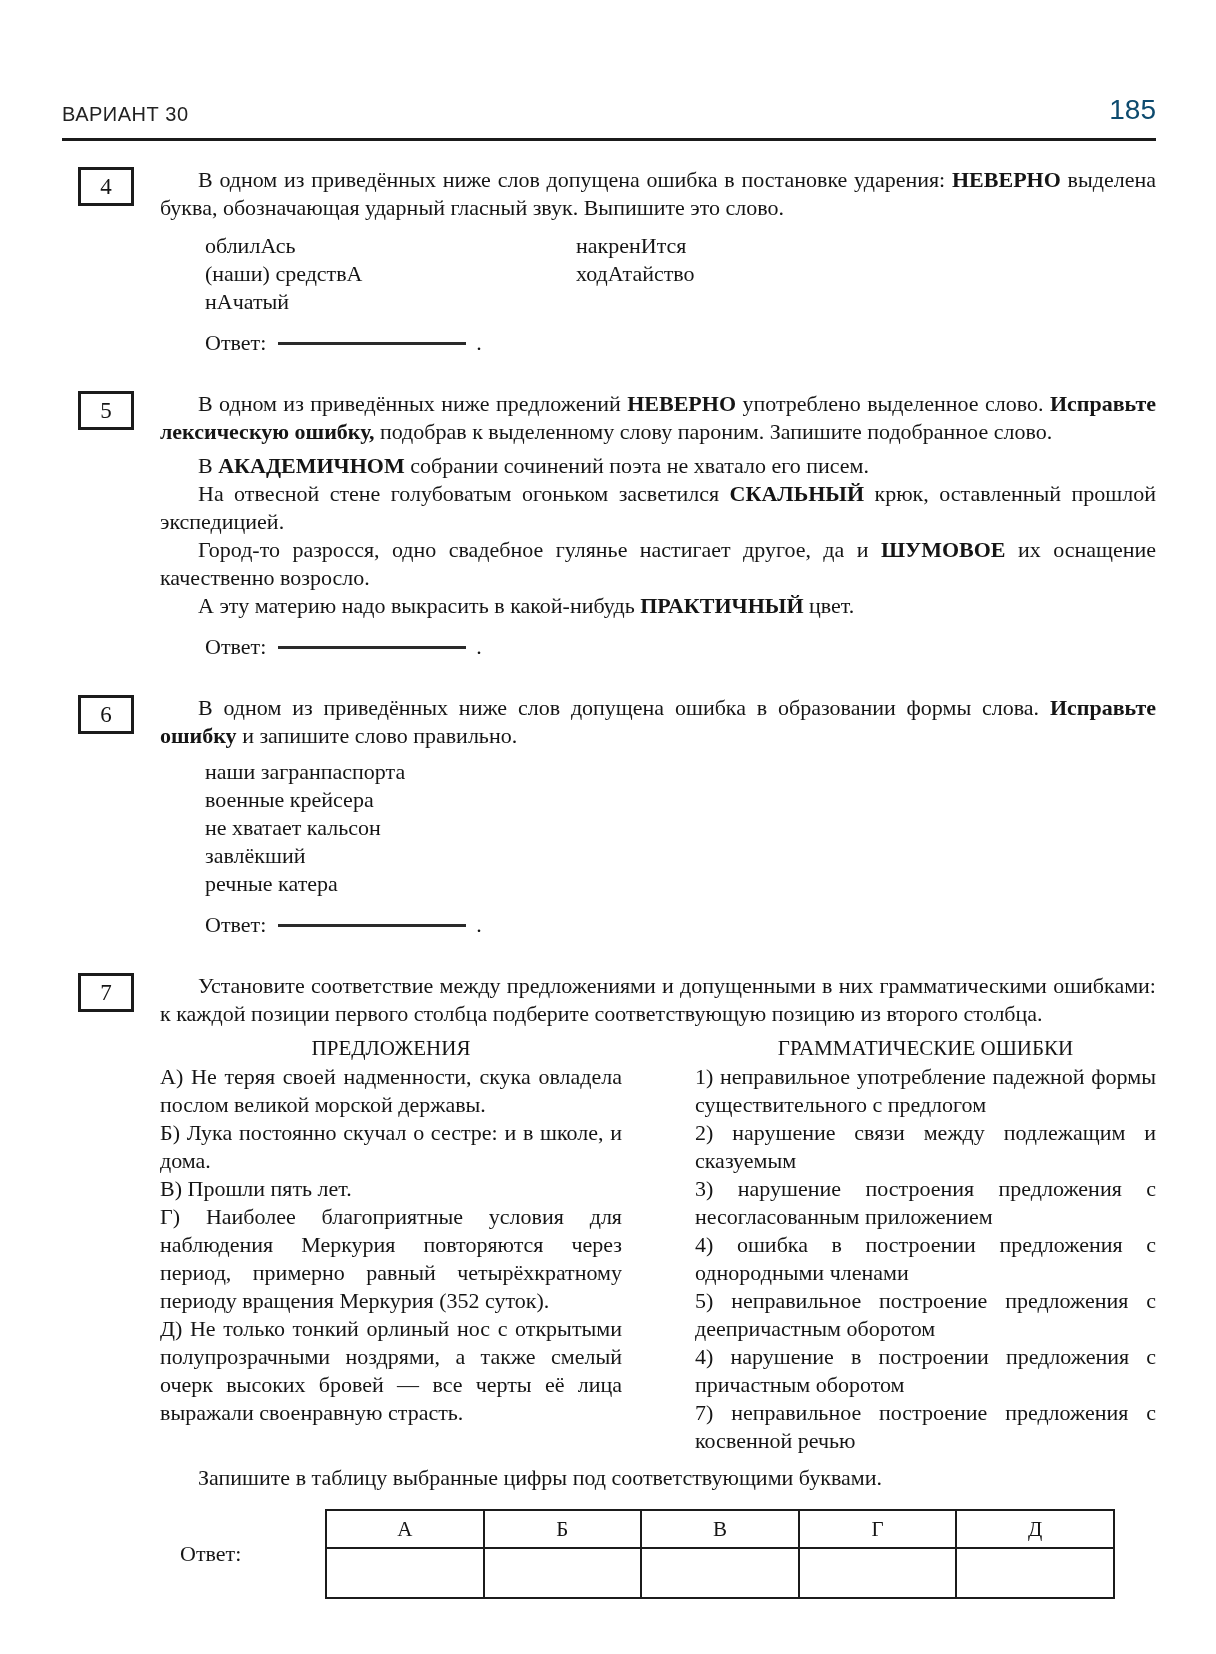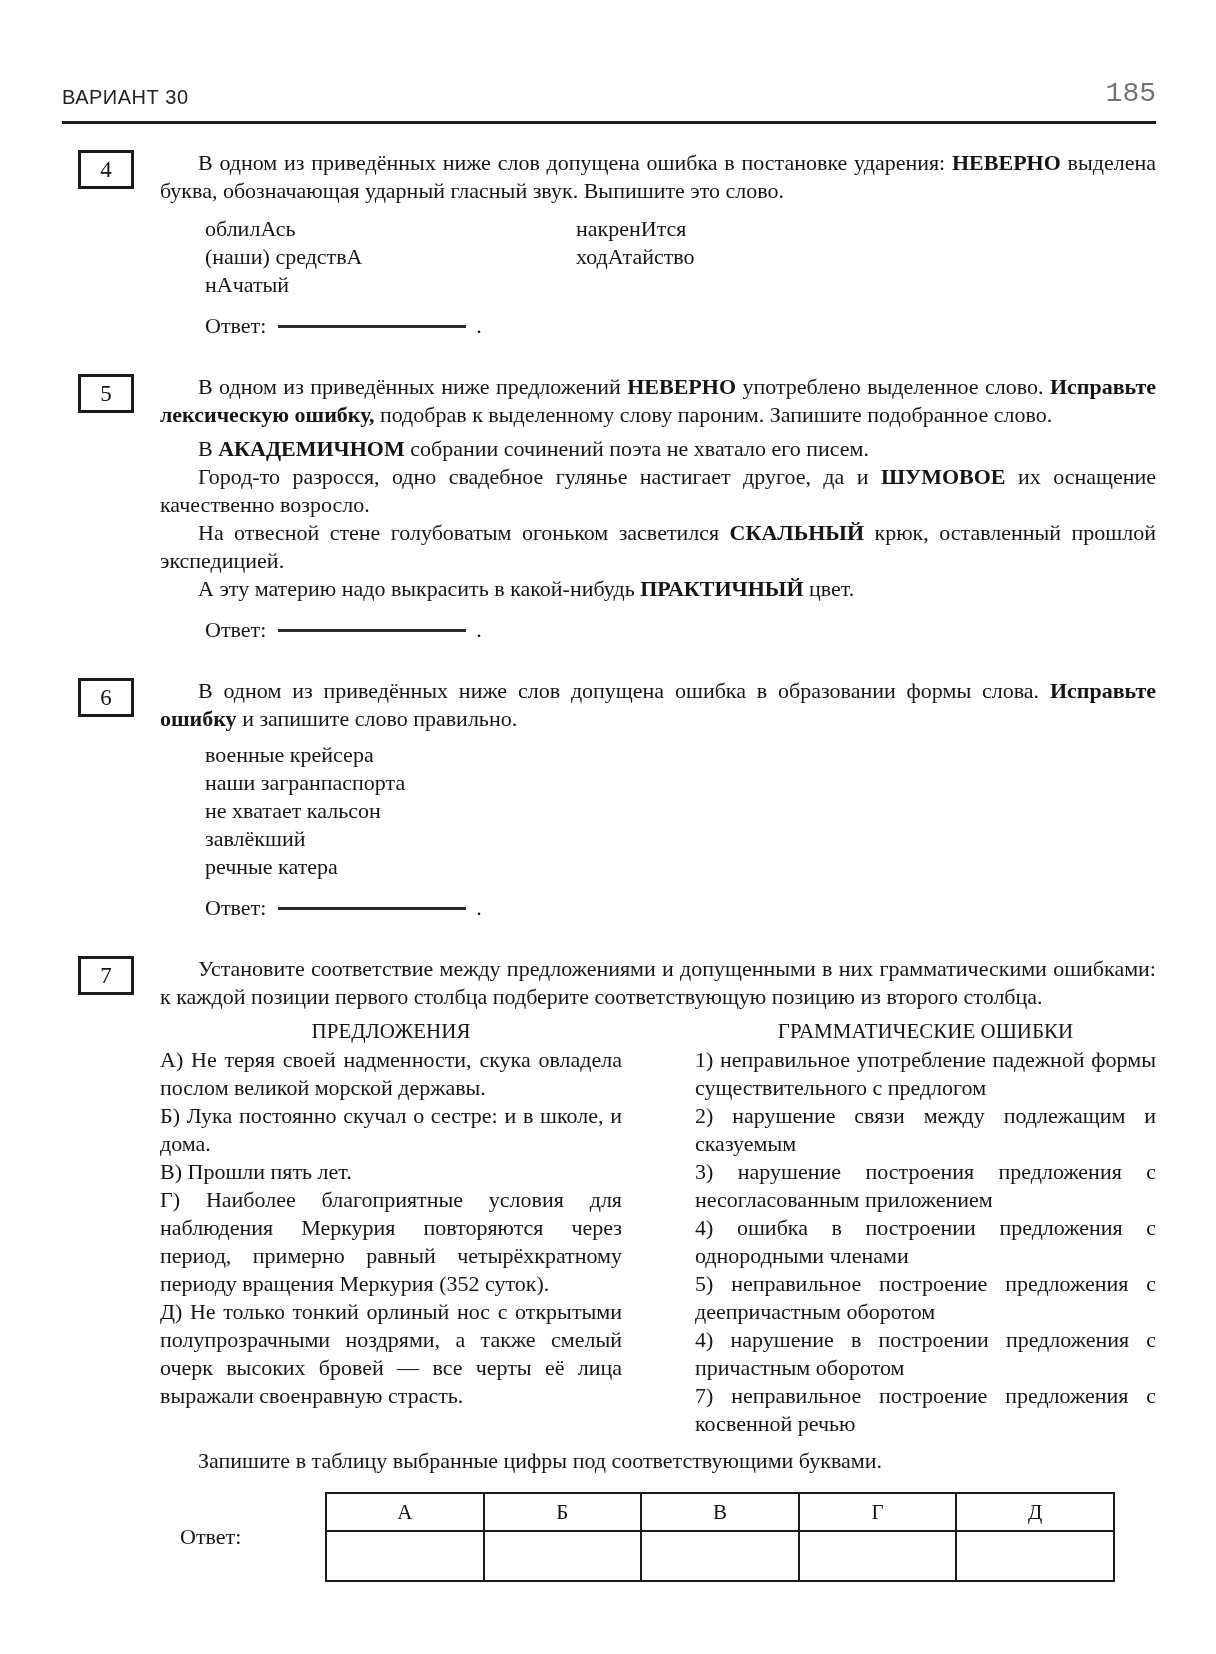--- a/index.html
+++ b/index.html
@@ -6,35 +6,35 @@
   body {
     width:1216px; height:1654px;
     background:#ffffff;
     color:#151515;
     font-family:"Liberation Serif", serif;
     overflow:hidden;
     position:relative;
   }
   .page {
     position:absolute; inset:0;
-    padding:0 60px 0 62px;
+    padding:16px 60px 0 62px;
     box-sizing:border-box;
   }
   .page-header {
     display:flex; justify-content:space-between; align-items:flex-end;
     padding-top:78px; padding-bottom:12px;
     border-bottom:3px solid #1b1b1b;
   }
   .variant {
     font-family:"Liberation Sans", sans-serif;
     font-size:20px; letter-spacing:0.5px; color:#222;
   }
   .page-num {
-    font-family:Liberation Mono, monospace;
-    font-size:28px; color:#737373;margin-left:28px;
+    font-family:Liberation Sans, sans-serif;
+    font-size:28px; color:#0c4a6e;margin-left:28px;
   }
   .question { display:flex; align-items:flex-start; }
   .q4 { margin-top:25px; }
   .q5, .q6, .q7 { margin-top:33px; }
   .qbox {
     flex:0 0 auto;
     width:50px; height:33px;
     margin-left:16px; margin-top:1px;
     border:3px solid #1b1b1b;
     display:flex; align-items:center; justify-content:center;
@@ -116,38 +116,38 @@
     </div>
   </section>
 
   <section class="question q5">
     <div class="qbox">
       <span>5</span>
     </div>
     <div class="qcontent">
       <p class="intro"><span>В одном из приведённых ниже предложений </span><b>НЕВЕРНО</b><span> употреблено выделенное слово. </span><b>Исправьте лексическую ошибку,</b><span> подобрав к выделенному слову пароним. Запишите подобранное слово.</span></p>
       <p class="sent sent-first"><span>В </span><b>АКАДЕМИЧНОМ</b><span> собрании сочинений поэта не хватало его писем.</span></p>
+      <p class="sent"><span>На отвесной стене голубоватым огоньком засветился </span><b>СКАЛЬНЫЙ</b><span> крюк, оставленный прошлой экспедицией.</span></p>
       <p class="sent"><span>Город-то разросся, одно свадебное гулянье настигает другое, да и </span><b>ШУМОВОЕ</b><span> их оснащение качественно возросло.</span></p>
-      <p class="sent"><span>На отвесной стене голубоватым огоньком засветился </span><b>СКАЛЬНЫЙ</b><span> крюк, оставленный прошлой экспедицией.</span></p>
       <p class="sent"><span>А эту материю надо выкрасить в какой-нибудь </span><b>ПРАКТИЧНЫЙ</b><span> цвет.</span></p>
       <div class="answer-row">
         <span>Ответ:</span><span class="answer-line"></span><span>.</span>
       </div>
     </div>
   </section>
 
   <section class="question q6">
     <div class="qbox">
       <span>6</span>
     </div>
     <div class="qcontent">
       <p class="intro"><span>В одном из приведённых ниже слов допущена ошибка в образовании формы слова. </span><b>Исправьте ошибку</b><span> и запишите слово правильно.</span></p>
       <div class="formlist">
+        <div class="fitem">наши загранпаспорта</div>
         <div class="fitem">военные крейсера</div>
-        <div class="fitem">наши загранпаспорта</div>
         <div class="fitem">не хватает кальсон</div>
         <div class="fitem">завлёкший</div>
         <div class="fitem">речные катера</div>
       </div>
       <div class="answer-row">
         <span>Ответ:</span><span class="answer-line"></span><span>.</span>
       </div>
     </div>
   </section>
 

